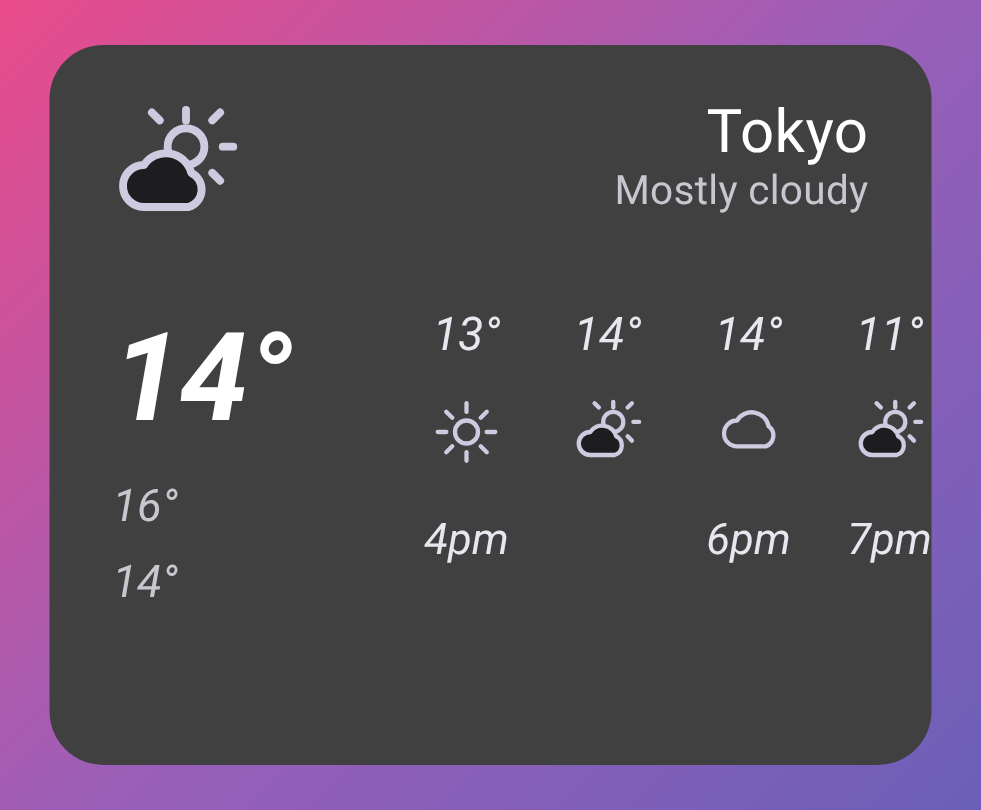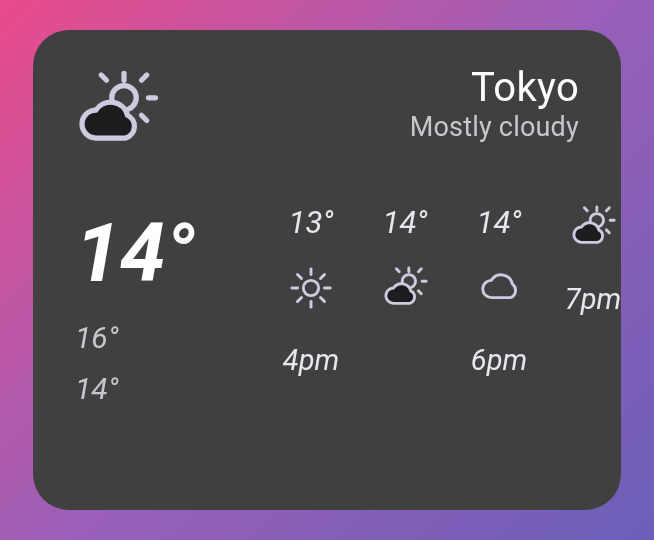--- a/index.html
+++ b/index.html
@@ -174,20 +174,21 @@
             </svg></div>
       </div>
       <div class="forecast-item">
         <div class="forecast-temp">14°</div>
         <div class="forecast-icon"><svg viewBox="0 0 48 48">
               <use href="#icon-cloudy"></use>
             </svg></div>
         <div class="forecast-time">6pm</div>
       </div>
       <div class="forecast-item">
+        <div class="forecast-temp">11°</div>
         <div class="forecast-icon"><svg viewBox="0 0 48 48">
               <use href="#icon-partly-cloudy"></use>
             </svg></div>
         <div class="forecast-time">7pm</div>
       </div>
     </div>
   </div>
 </div>
 
 </body></html>

